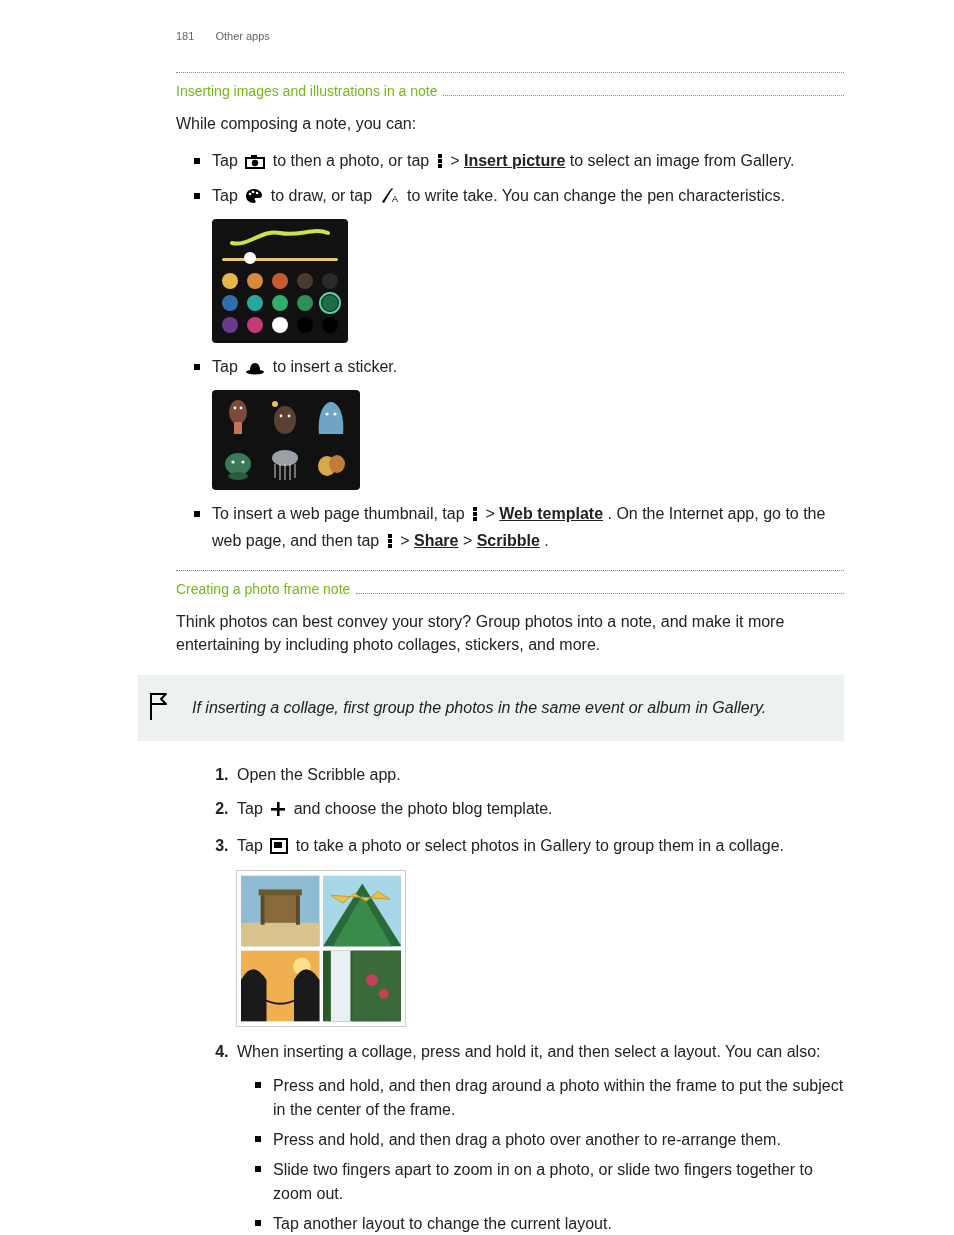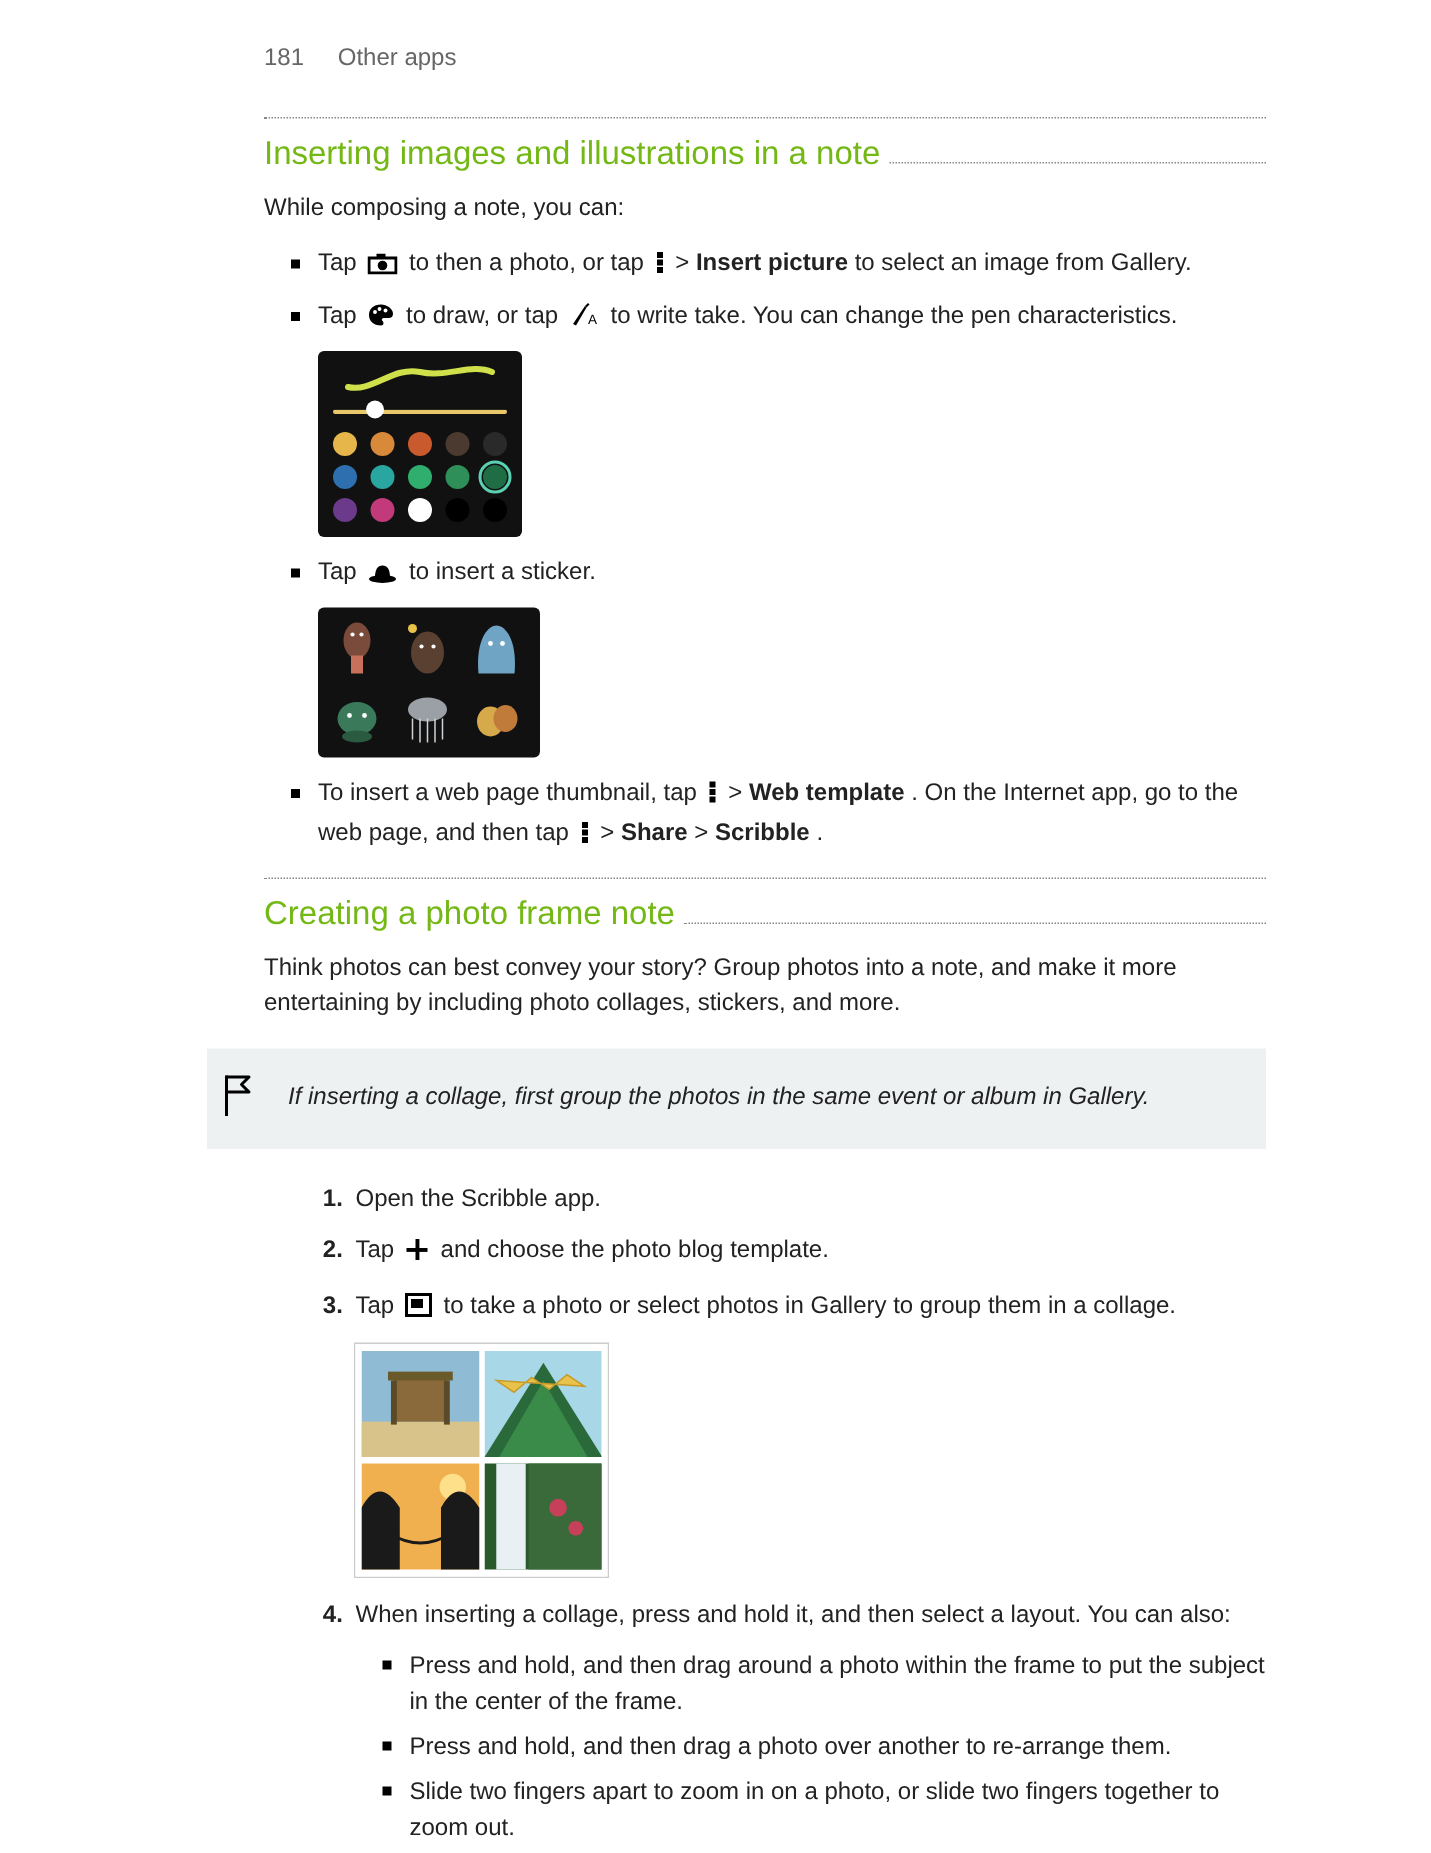--- a/index.html
+++ b/index.html
@@ -12,38 +12,38 @@
     width: 954px;
   }
   .page {
     position: relative;
     width: 954px;
     min-height: 1235px;
     padding: 30px 110px 60px 176px;
     box-sizing: border-box;
   }
   .header-line {
-    font-size: 16px;
+    font-size: 11px;
     color: #666;
     margin-bottom: 30px;
   }
   .header-line .pnum { margin-right: 18px; }
   .dotted-top { border-top: 1px dotted #888; height:0; }
   .dotted-top.spaced { margin-top: 4px; }
 
   
   .sec-head {
     display: flex;
     align-items: baseline;
     margin-top: 10px;
     margin-bottom: 12px;
   }
   .sec-head .title {
     color: #74b816; 
-    font-size: 22px;
+    font-size: 14px;
     font-weight: 400;
     padding-right: 6px;
     white-space: nowrap;
   }
   .sec-head .fill {
     flex: 1;
     border-bottom: 1px dotted #888;
     height: 0;
     margin-bottom: 4px;
   }
@@ -100,21 +100,21 @@
     height: 6px;
     background: #000;
   }
 
   .icon {
     display: inline-block;
     vertical-align: -3px;
     margin: 0 3px;
   }
 
-  .bold { font-weight: 700; }
+  .bold { font-weight: 700; text-decoration: underline; }
 
   
   .palette {
     width: 120px;
     background: #111;
     border-radius: 4px;
     padding: 8px 8px 10px 8px;
     margin: 8px 0 12px 0;
   }
   .palette .stroke {

